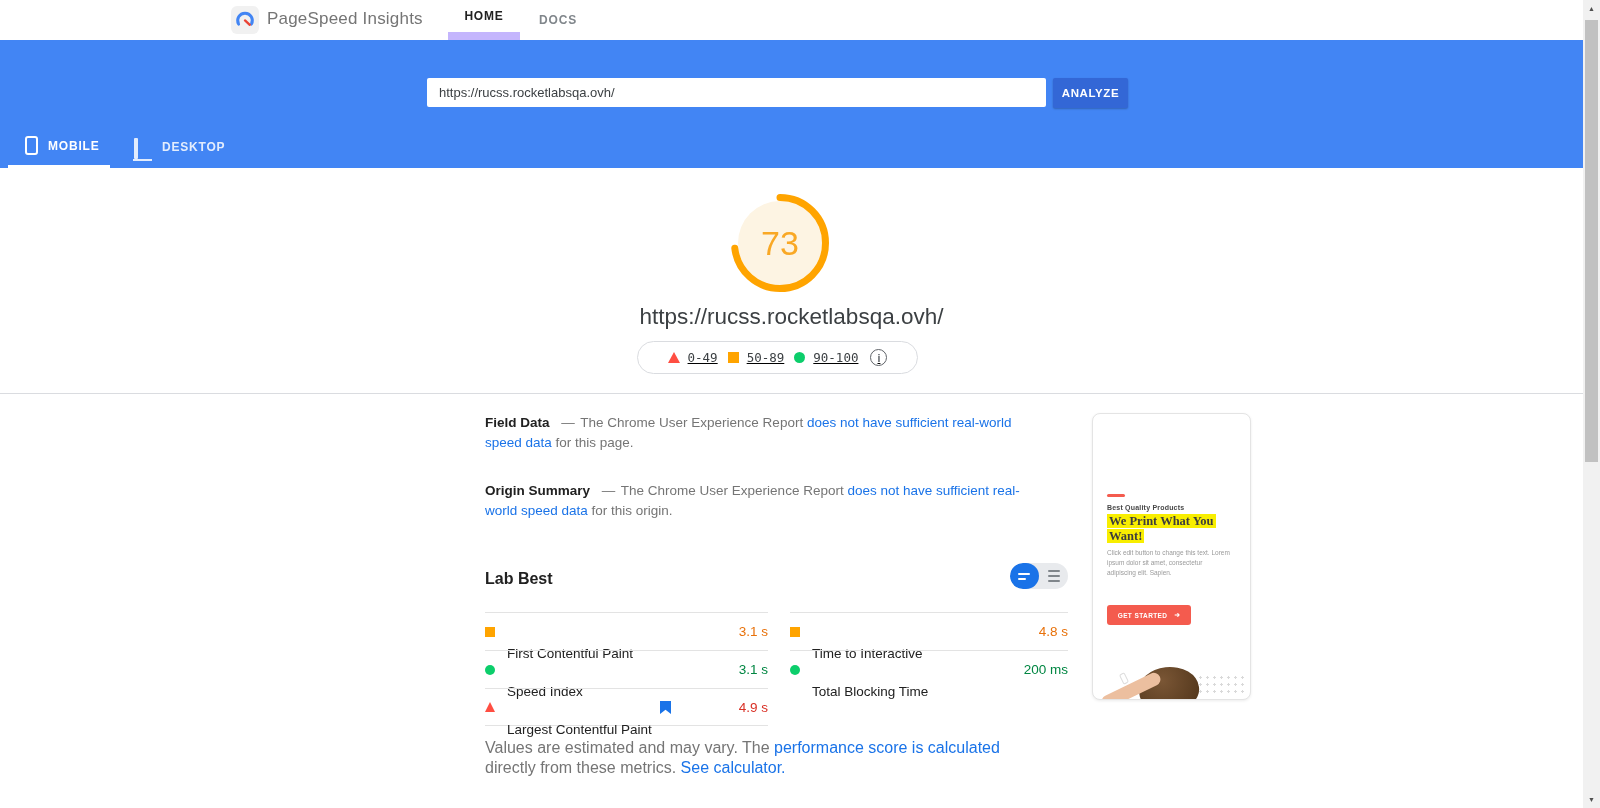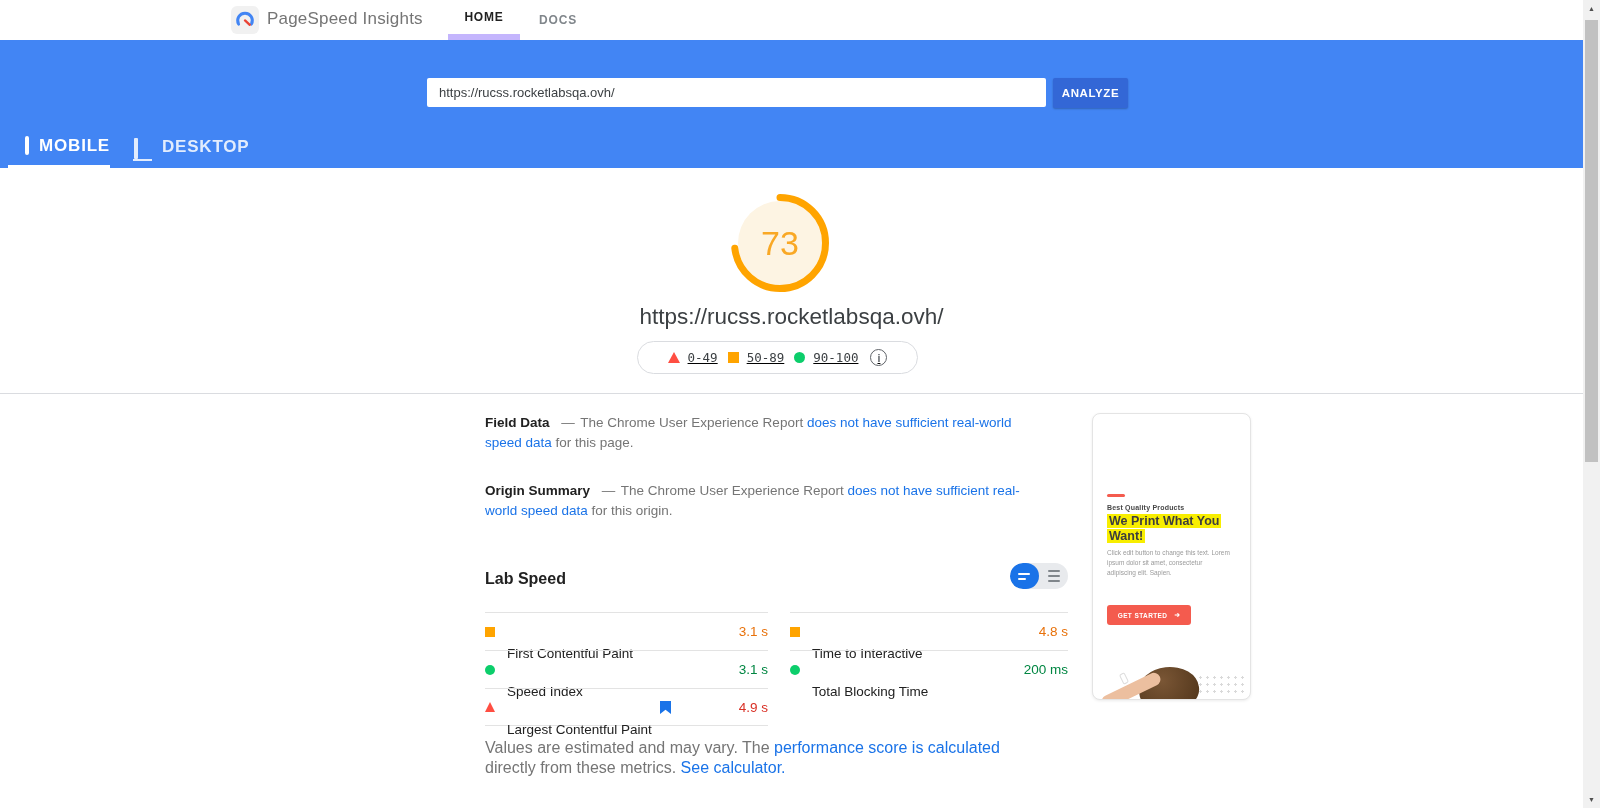--- a/index.html
+++ b/index.html
@@ -7,31 +7,31 @@
   .screen {
     position:relative; width:1600px; height:808px; overflow:hidden;
     font-family:"Liberation Sans", sans-serif; background:#fff;padding-left:40px;
   }
 
   
   .topbar { position:absolute; left:0; top:0; width:1600px; height:40px; background:#fff; }
   .logo-box { position:absolute; left:231px; top:6px; width:28px; height:28px; background:#f1f1f1; border-radius:6px; display:flex; align-items:center; justify-content:center; }
   .app-title { position:absolute; left:267px; top:9px; font-size:17px; color:#757575; letter-spacing:0.2px; }
   .nav-tab { position:absolute; top:0; height:40px; display:flex; align-items:center; justify-content:center; font-size:12px; letter-spacing:0.8px; cursor:pointer; }
-  .nav-home { left:448px; width:72px; color:#212121; font-weight:bold; border-bottom:6px solid #c4b5fd; }
+  .nav-home { left:448px; width:72px; color:#212121; font-weight:bold; border-bottom:8px solid #c4b5fd; }
   .nav-docs { left:528px; width:60px; color:#80868b; font-weight:bold; }
 
   
   .banner { position:absolute; left:0; top:40px; width:1600px; height:128px; background:#4285f4; }
   .url-input { position:absolute; left:427px; top:38px; width:619px; height:29px; border:none; border-radius:2px; background:#fff; padding:0 12px; font-size:13px; color:#3c4043; font-family:"Liberation Sans",sans-serif; outline:none; }
   .analyze-btn { position:absolute; left:1053px; top:38px; width:75px; height:30px; background:#3367d6; color:#fff; border:none; border-radius:2px; font-size:11.5px; font-weight:bold; letter-spacing:0.6px; box-shadow:0 1px 2px rgba(0,0,0,0.25); cursor:pointer; font-family:"Liberation Sans",sans-serif; }
   .device-tab { position:absolute; bottom:0; height:42px; display:flex; align-items:center; gap:10px; cursor:pointer; }
   .tab-mobile { left:8px; width:102px; padding-left:17px; border-bottom:3px solid #fff; }
   .tab-desktop { left:126px; width:110px; padding-left:7px; opacity:0.85; }
-  .device-tab .tab-label { color:#fff; font-size:17px; font-weight:bold; letter-spacing:0.8px; }
+  .device-tab .tab-label { color:#fff; font-size:12px; font-weight:bold; letter-spacing:0.8px; }
   .phone-glyph { width:13px; height:19px; border:2px solid #fff; border-radius:3px; }
   .laptop-glyph { position:relative; width:19px; height:14px; }
   .laptop-screen { width:17px; height:11px; border:2px solid #fff; border-radius:1px; margin-left:1px; }
   .laptop-base { width:19px; height:2px; background:#fff; margin-top:1px; }
 
   
   .gauge-wrap { position:absolute; left:730px; top:193px; width:100px; height:100px; }
   .gauge-num { position:absolute; left:0; top:0; width:100px; height:100px; display:flex; align-items:center; justify-content:center; font-size:34px; color:#f9a825; }
   .result-url { position:absolute; left:0; top:304px; width:1583px; text-align:center; font-size:22.5px; color:#3c4043; }
   .legend-pill { position:absolute; left:637px; top:341px; width:281px; height:33px; border:1px solid #dadce0; border-radius:17px; display:flex; align-items:center; justify-content:center; gap:10px;text-decoration:underline; }
@@ -76,21 +76,21 @@
   
   .preview-card { position:absolute; left:1092px; top:413px; width:159px; height:287px; background:#fff; border:1px solid #e4e4e4; border-radius:8px; box-shadow:0 1px 3px rgba(0,0,0,0.08); overflow:hidden; }
   .pv-header { position:absolute; left:0; top:0; right:0; height:40px; border-bottom:1px solid #f2f2f2; display:flex; align-items:center; padding:0 12px; gap:6px; }
   .pv-logo-text { font-size:15px; font-weight:bold; color:#3a3a3a; letter-spacing:-0.2px; }
   .pv-header-icons { margin-left:auto; display:flex; align-items:center; gap:9px; }
   .pv-menu-btn { width:15px; height:15px; background:#f45b4e; border-radius:2px; display:flex; flex-direction:column; align-items:center; justify-content:center; gap:2px; }
   .pv-menu-bar { width:9px; height:1.5px; background:#ffc9c2; }
   .pv-dash { position:absolute; left:14px; top:80px; width:18px; height:3px; background:#f45b4e; border-radius:2px; }
   .pv-tagline { position:absolute; left:14px; top:90px; font-size:7px; font-weight:bold; color:#474747; letter-spacing:0.2px; }
   .pv-headline { position:absolute; left:14px; top:100px; width:128px; font-size:12.5px; line-height:15px; font-weight:bold; color:#3d3d3d; }
-  .pv-headline span { background:#f8ee00; padding:0 2px; box-decoration-break:clone; -webkit-box-decoration-break:clone; }
+  .pv-headline span { background:#f8ee00; padding:0 2px; box-decoration-break:clone;font-family:Liberation Serif, serif; -webkit-box-decoration-break:clone; }
   .pv-body { position:absolute; left:14px; top:134px; width:126px; font-size:6.5px; line-height:10px; color:#9a9a9a; }
   .pv-cta { position:absolute; left:14px; top:191px; width:84px; height:20px; background:#f45b4e; border-radius:3px; border:none; color:#fff; font-size:6.5px; font-weight:bold; letter-spacing:0.4px; display:flex; align-items:center; justify-content:center; gap:7px; cursor:pointer; font-family:"Liberation Sans",sans-serif; }
   .pv-photo { position:absolute; left:0; bottom:0; right:0; height:60px; }
   .pv-hair { position:absolute; left:46px; bottom:-12px; width:60px; height:44px; background:radial-gradient(circle at 40% 30%, #7a5635, #503категор 0); background:radial-gradient(circle at 40% 30%, #7a5635, #4e3319); border-radius:48% 52% 45% 45%; transform:rotate(-6deg); }
   .pv-arm { position:absolute; left:6px; bottom:2px; width:64px; height:13px; background:#ecbf9f; border-radius:7px; transform:rotate(-26deg); }
   .pv-watch { position:absolute; left:28px; bottom:15px; width:6px; height:11px; background:#fff; border:1px solid #ddd; border-radius:2px; transform:rotate(-26deg); }
   .pv-dots { position:absolute; right:5px; bottom:3px; width:48px; height:22px; background-image:radial-gradient(#d9d9d9 1.1px, transparent 1.2px); background-size:7px 7px; }
 
   
   .scrollbar { position:absolute; right:0; top:0; width:17px; height:808px; background:#f1f1f1; }
@@ -166,21 +166,21 @@
     <span class="tb-dash">—</span>
     <span>The Chrome User Experience Report </span><a class="inline-link">does not have sufficient real-world speed data</a><span> for this page.</span>
   </p>
 
   <p class="textblock originblock">
     <span class="tb-title">Origin Summary</span>
     <span class="tb-dash">—</span>
     <span>The Chrome User Experience Report </span><a class="inline-link">does not have sufficient real-world speed data</a><span> for this origin.</span>
   </p>
 
-  <div class="labdata-title">Lab Speed</div>
+  <div class="labdata-title">Lab Best</div>
 
   <div class="view-toggle">
     <div class="vt-seg vt-left">
       <span class="vt-bar" style="width:12px;background:#fff;align-self:flex-start;margin-left:8px;"></span>
       <span class="vt-bar" style="width:8px;background:#fff;align-self:flex-start;margin-left:8px;"></span>
     </div>
     <div class="vt-seg">
       <span class="vt-bar" style="width:12px;background:#80868b;"></span>
       <span class="vt-bar" style="width:12px;background:#80868b;"></span>
       <span class="vt-bar" style="width:12px;background:#80868b;"></span>

